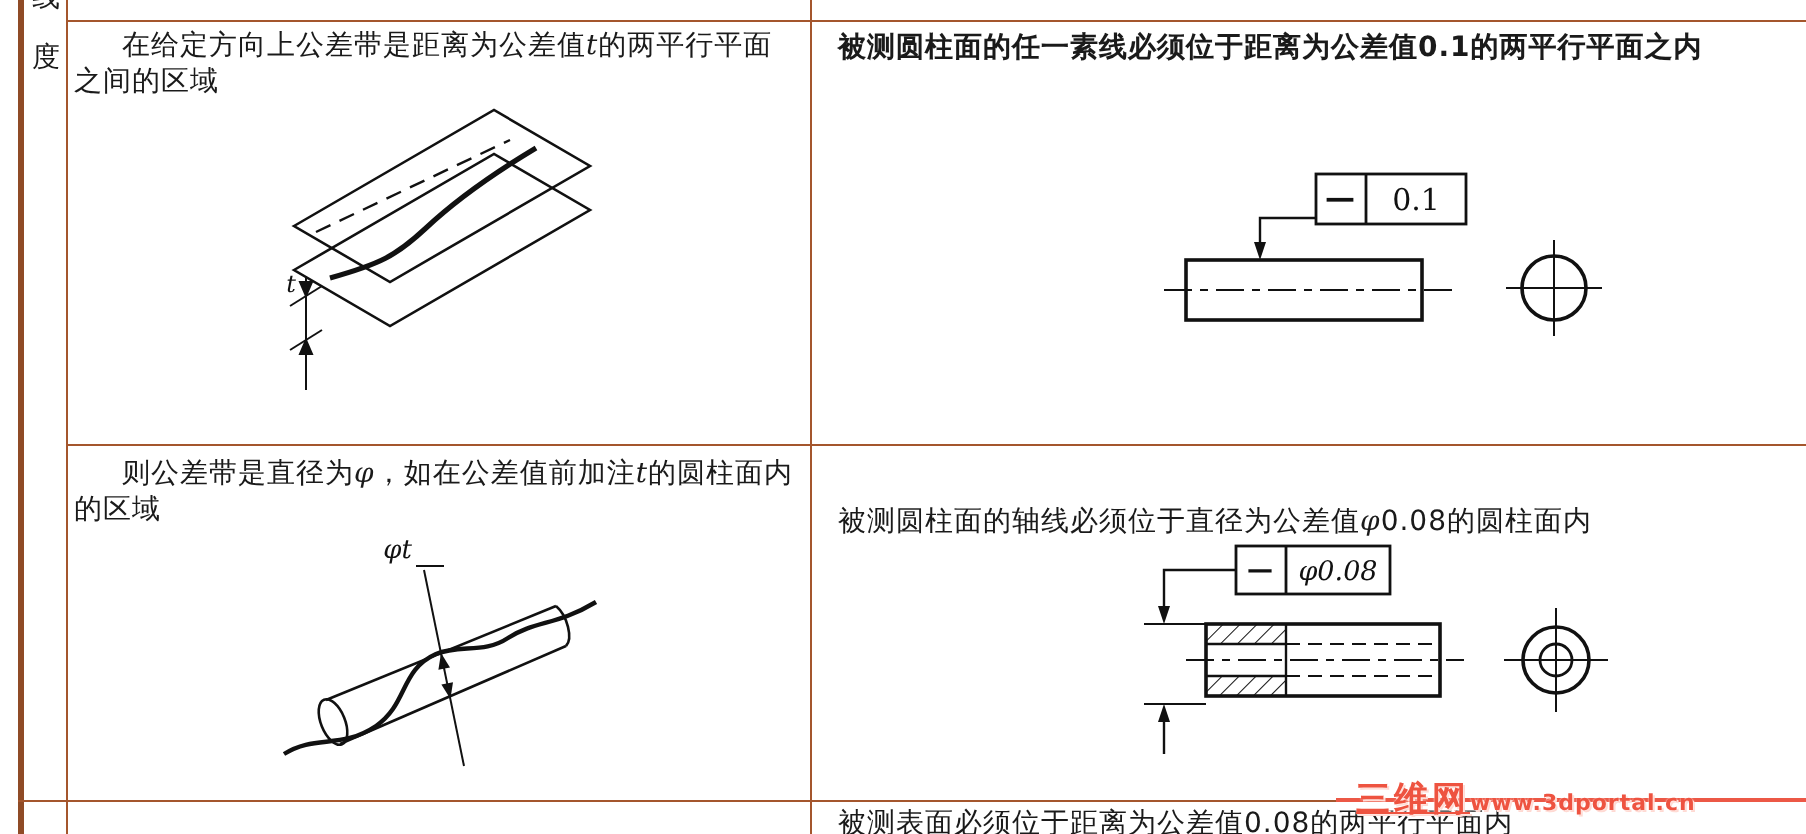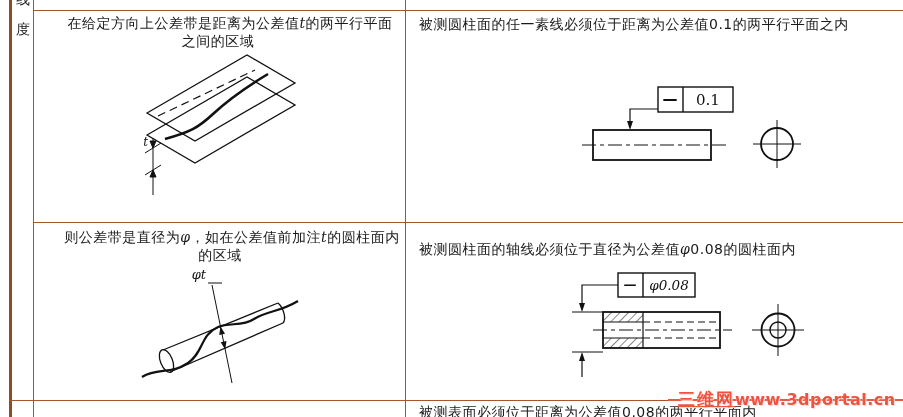--- a/index.html
+++ b/index.html
@@ -9,35 +9,35 @@
     font-family:"DejaVu Sans","Liberation Sans",sans-serif;
     color:#1a1a1a;
   }
   .abs{position:absolute;}
   
   .vline{position:absolute;top:0;bottom:0;width:1px;background:#a4562d;}
   .vline-thick{position:absolute;top:0;bottom:0;width:3px;background:#8f4b26;}
   .hline{position:absolute;height:1px;background:#a4562d;}
   
   .celltext{font-size:14px;line-height:18px;letter-spacing:0.5px;}
-  .indent{text-indent:24px;text-align:center;}
+  .indent{text-indent:24px;}
   .sym{font-style:italic;font-family:"DejaVu Serif","Liberation Serif",serif;}
   
   .catchar{position:absolute;left:13px;width:20px;text-align:center;font-size:14px;line-height:15px;}
   
   svg text{fill:#111;}
   .svgnum{font-family:"DejaVu Serif","Liberation Serif",serif;}
   
   .wm{
     position:absolute;left:678px;top:388px;z-index:5;white-space:nowrap;
     color:#ee5340;font-weight:bold;
     text-shadow:0 0 1px #ffffff, 1px 1px 0 #ffd9d2;
   }
   .wm .brand{font-size:17px;letter-spacing:2px;text-decoration:underline;}
-  .wm .url{font-size:16px;letter-spacing:0.5px;text-align:right;}
+  .wm .url{font-size:11px;letter-spacing:0.5px;text-align:right;}
   .wmline{position:absolute;left:668px;top:399px;width:235px;height:2px;background:#ec5846;z-index:4;}
 </style>
 </head>
 <body>
 
 <div class="vline-thick" style="left:9px;"></div>
 <div class="vline" style="left:33px;"></div>
 <div class="vline" style="left:405px;"></div>
 <div class="hline" style="left:34px;top:10px;width:869px;"></div>
 <div class="hline" style="left:34px;top:222px;width:869px;"></div>
@@ -60,21 +60,21 @@
     <line x1="43" y1="118" x2="43" y2="143"></line>
     <line x1="43" y1="96" x2="43" y2="118"></line>
     <line x1="35" y1="101" x2="51" y2="91"></line>
     <line x1="35" y1="123" x2="51" y2="113"></line>
     <polygon points="43,96 40,89 46,89" fill="#111"></polygon>
     <polygon points="43,118 40,125 46,125" fill="#111"></polygon>
   </g>
   <text x="38" y="94" text-anchor="end" font-size="12" font-style="italic" class="svgnum">t</text>
 </svg>
 
-<div class="abs celltext" style="left:419px;top:15px;width:480px;">被测圆柱面的任一素线必须位于距离为公差值0.1的两平行平面之内</div>
+<div class="abs celltext" style="left:419px;top:15px;width:480px;font-weight:bold;">被测圆柱面的任一素线必须位于距离为公差值0.1的两平行平面之内</div>
 
 <svg class="abs" style="left:565px;top:72px;" width="330" height="115" viewBox="0 0 330 115">
   <g stroke="#111" fill="none">
     <polyline points="93,37 65,37 65,50" stroke-width="1.2"></polyline>
     <polygon points="65,58 62,49 68,49" fill="#111" stroke="none"></polygon>
   </g>
   <g>
     <rect x="93" y="15" width="75" height="25" fill="#fff" stroke="#111" stroke-width="1.4"></rect>
     <line x1="118" y1="15" x2="118" y2="40" stroke="#111" stroke-width="1.4"></line>
     <text x="105" y="32" text-anchor="middle" font-size="15" font-weight="bold">—</text>
@@ -103,21 +103,21 @@
   </g>
   <g stroke="#111" fill="none" stroke-width="1">
     <line x1="82" y1="22" x2="102" y2="120"></line>
     <polygon points="90.5,63.5 95,70.7 89.2,71.9" fill="#111" stroke="none"></polygon>
     <polygon points="95.2,86.5 96.5,78.1 90.7,79.3" fill="#111" stroke="none"></polygon>
     <line x1="78" y1="20" x2="92" y2="20" stroke-width="1"></line>
   </g>
   <text x="76" y="16" text-anchor="end" font-size="13" font-style="italic" class="svgnum">φt</text>
 </svg>
 
-<div class="abs celltext" style="left:419px;top:240px;width:480px;"><span>被测圆柱面的轴线必须位于直径为公差值</span><span class="sym">φ</span><span>0.08的圆柱面内</span></div>
+<div class="abs celltext" style="left:419px;top:252px;width:480px;"><span>被测圆柱面的轴线必须位于直径为公差值</span><span class="sym">φ</span><span>0.08的圆柱面内</span></div>
 
 <svg class="abs" style="left:560px;top:270px;" width="340" height="125" viewBox="0 0 340 125">
   <defs>
     <pattern id="hatch" width="6" height="6" patternUnits="userSpaceOnUse" patternTransform="rotate(45)">
       <line x1="0" y1="0" x2="0" y2="6" stroke="#111" stroke-width="1"></line>
     </pattern>
   </defs>
   <g stroke="#111" fill="none">
     <polyline points="58,15 22,15 22,34" stroke-width="1.2"></polyline>
     <polygon points="22,42 19,33 25,33" fill="#111" stroke="none"></polygon>

